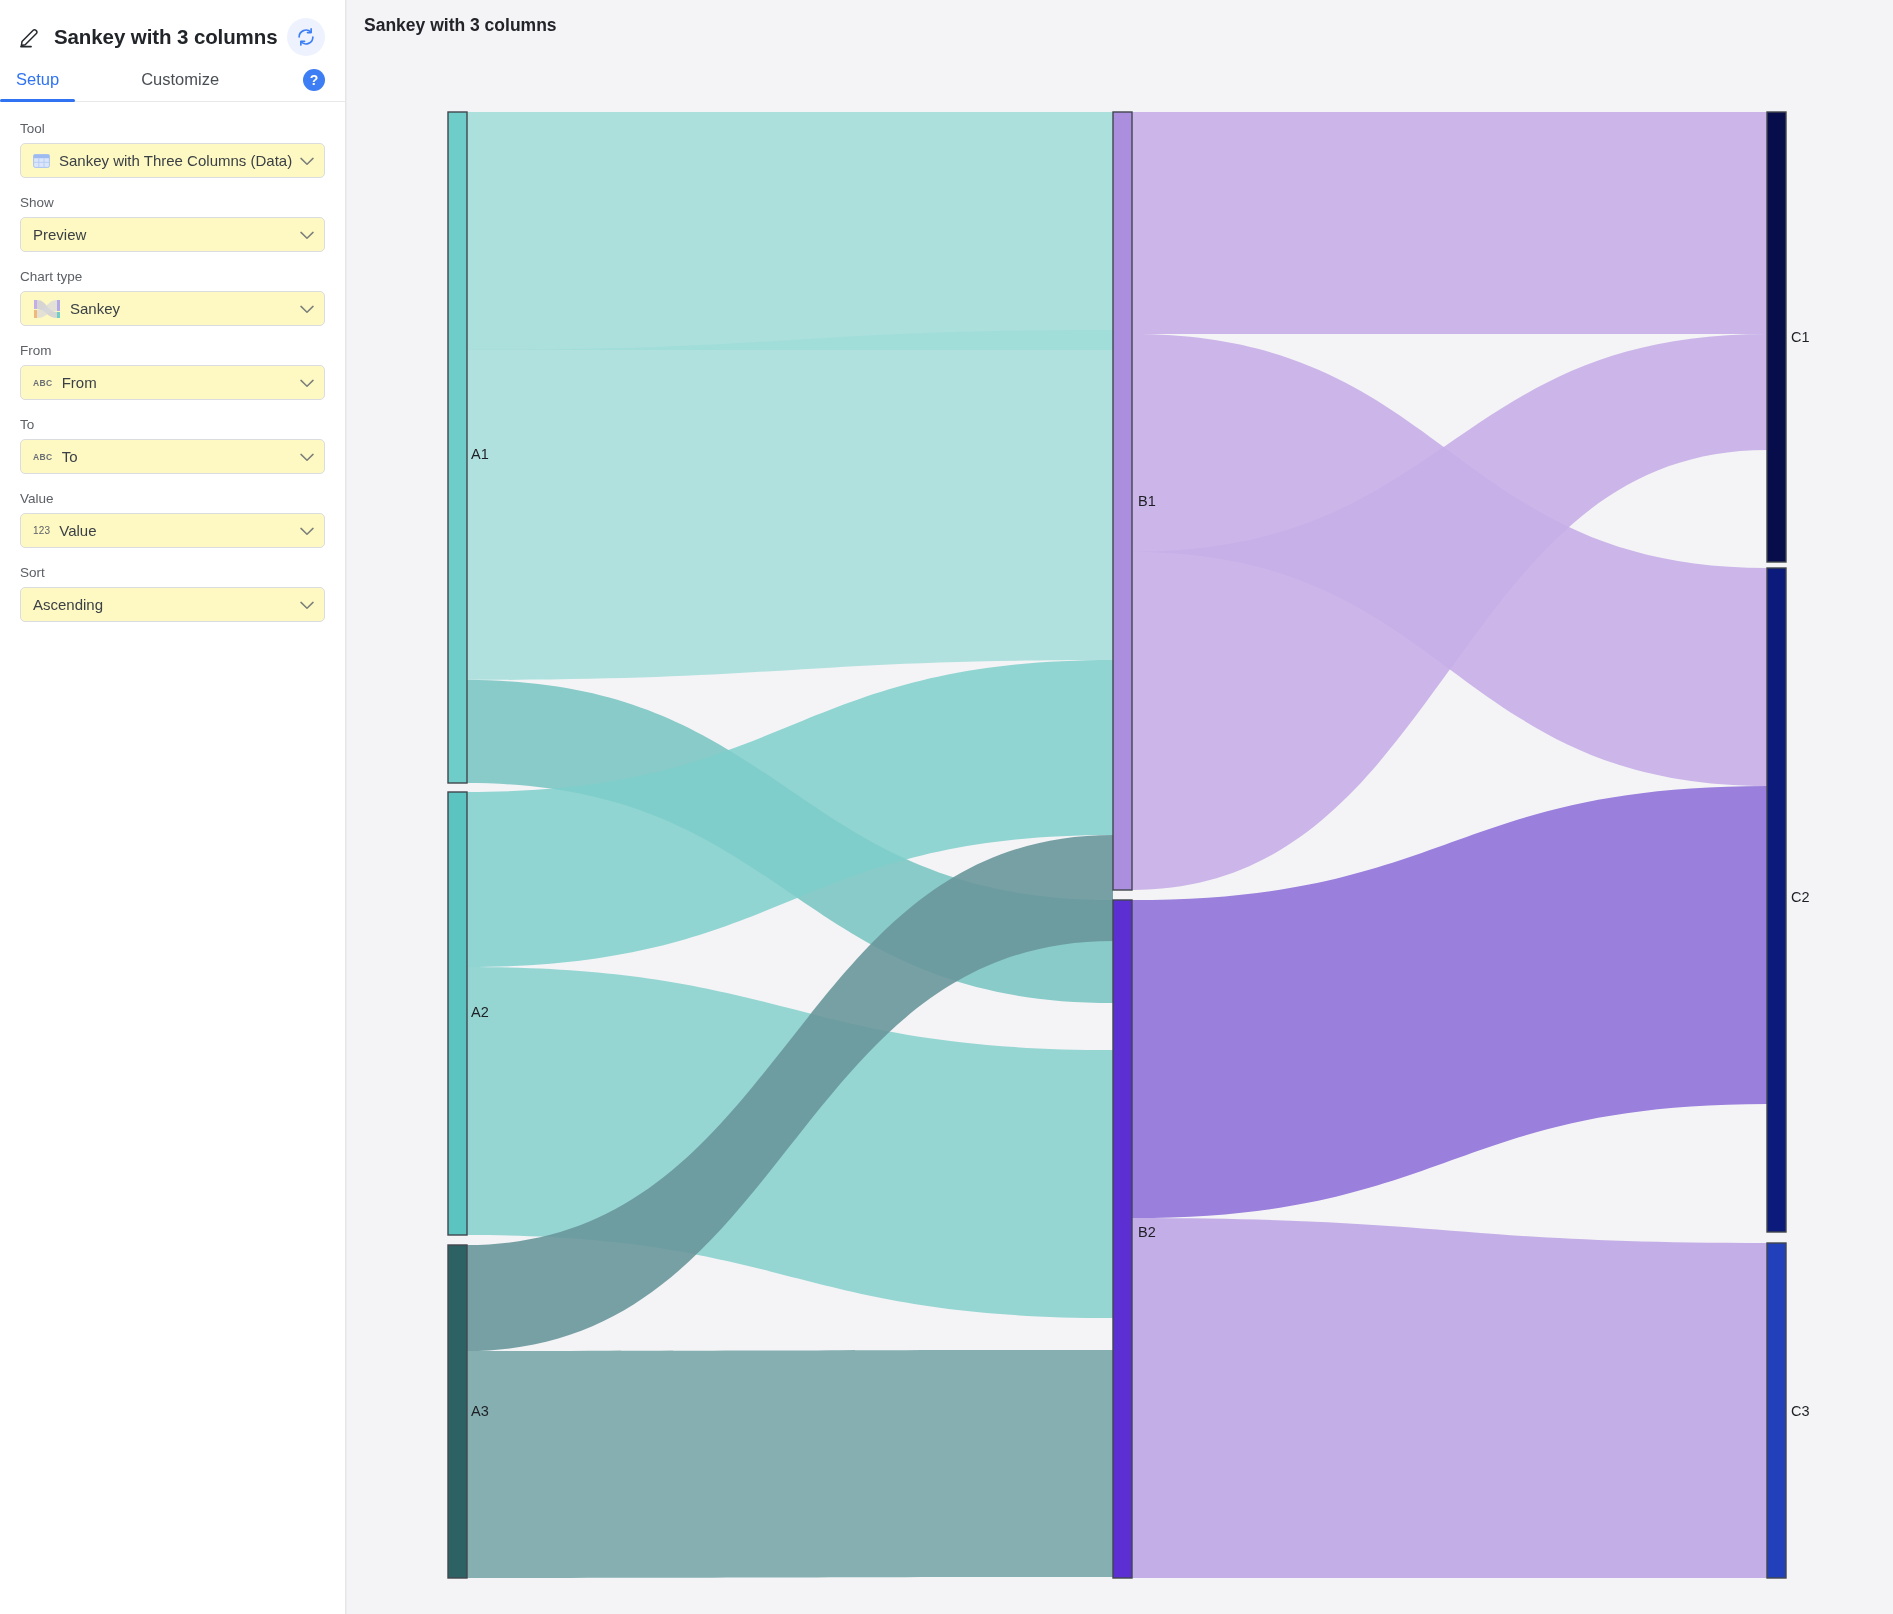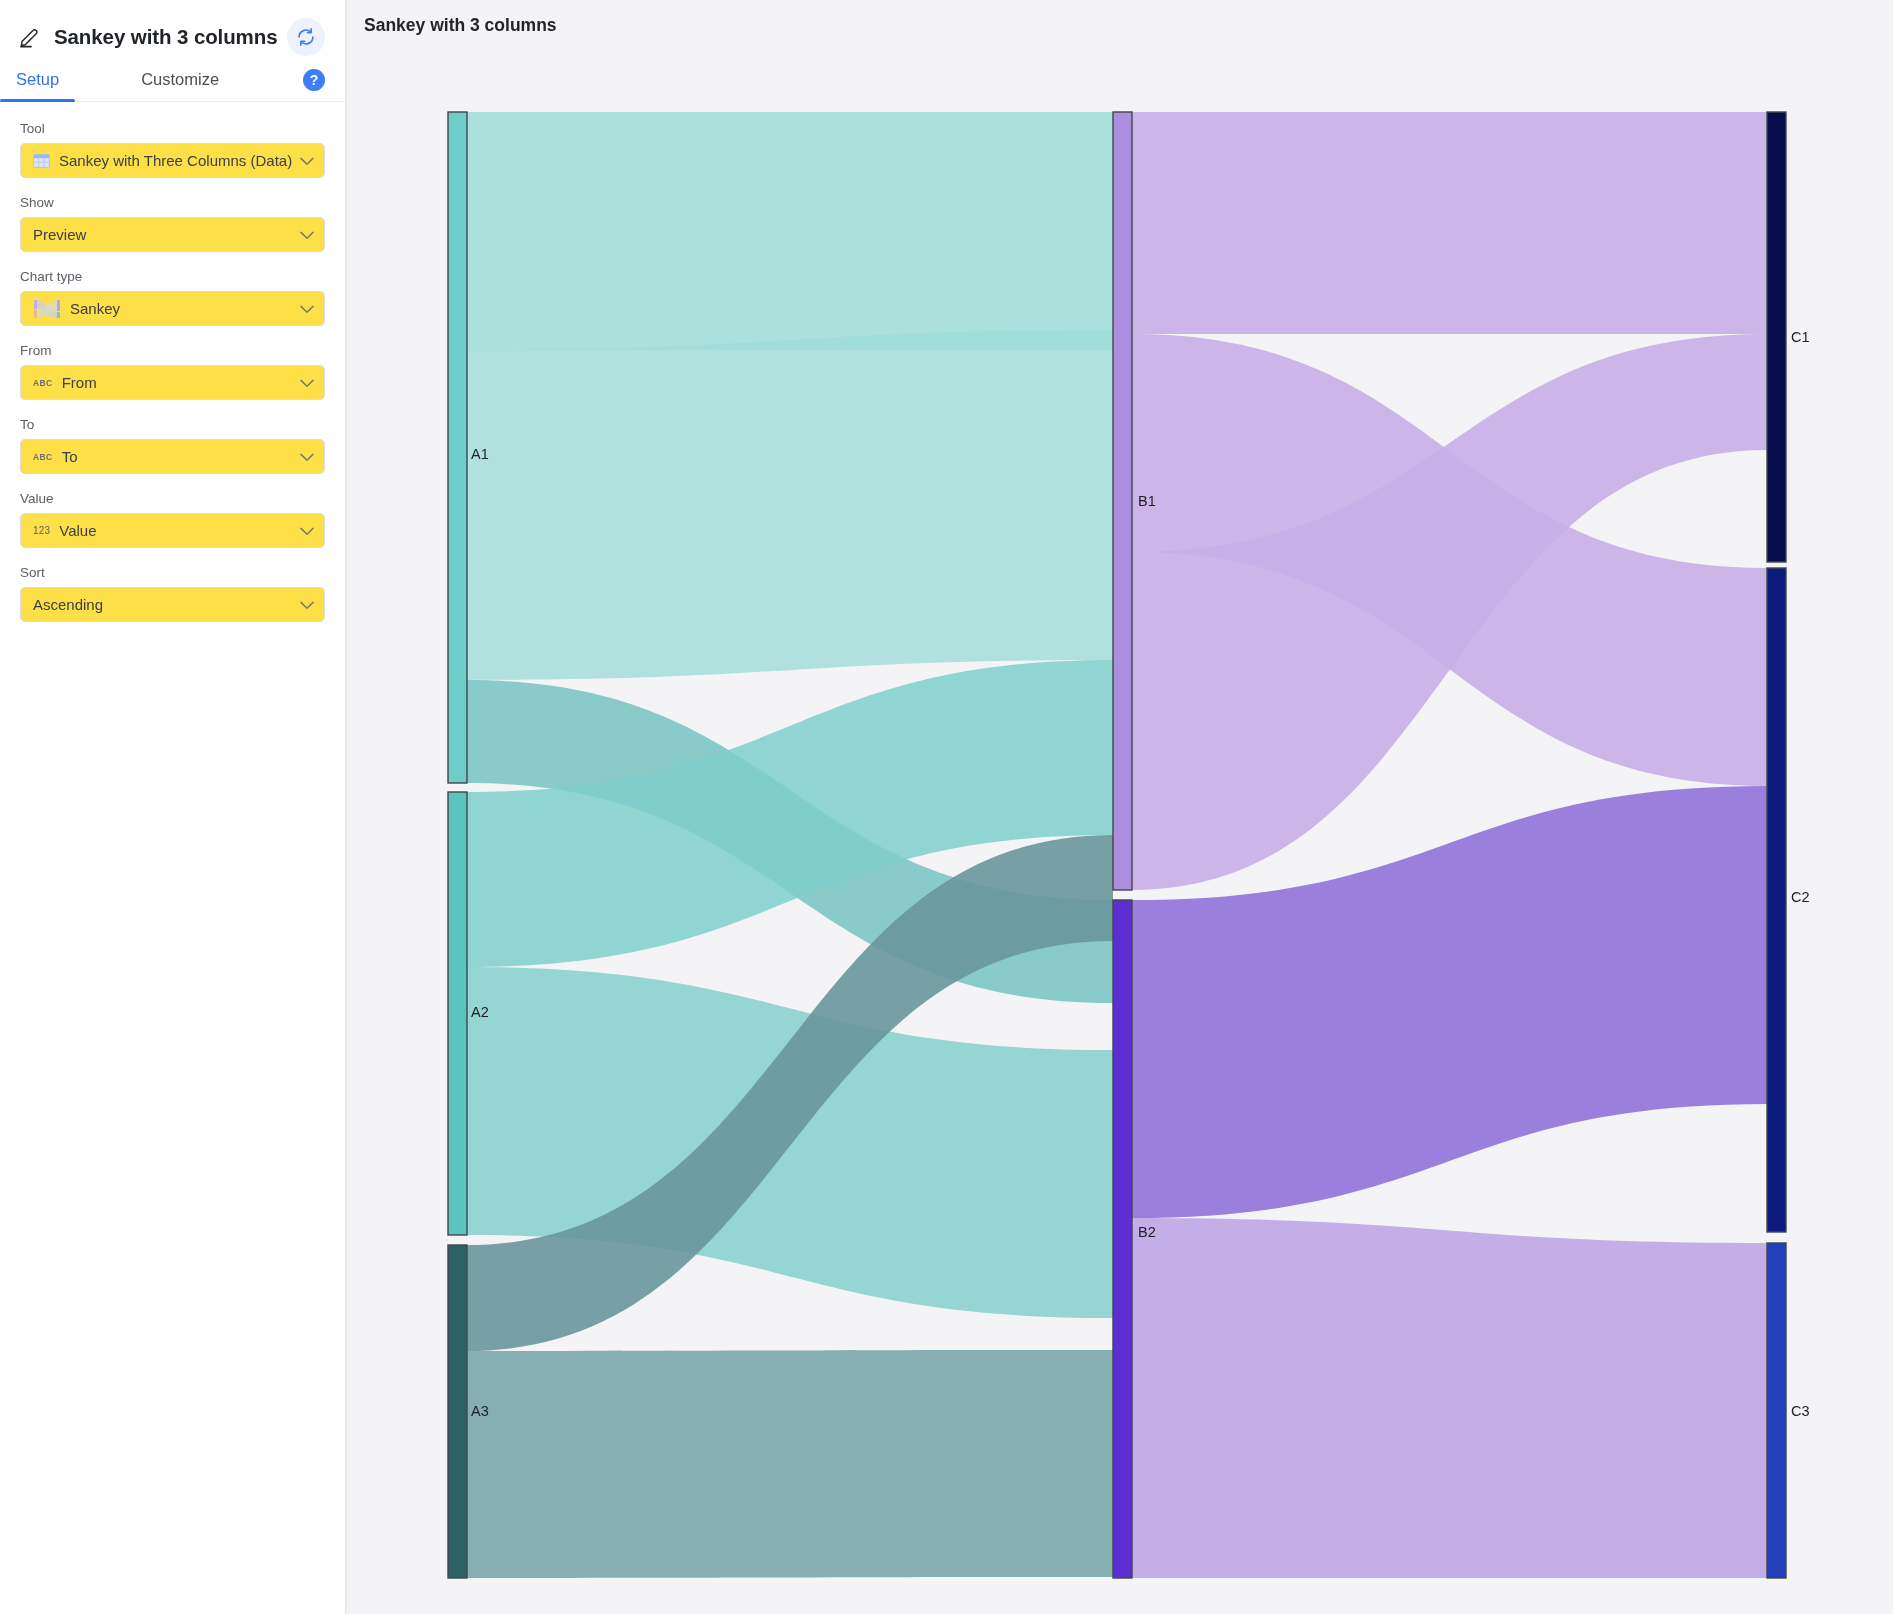--- a/index.html
+++ b/index.html
@@ -118,21 +118,21 @@
   .field-label {
     font-size: 13.5px;
     color: #5c6066;
     margin-bottom: 6px;
     line-height: 17px;
   }
   .select {
     height: 35px;
     border: 1px solid #dadce0;
     border-radius: 5px;
-    background: #fde047;
+    background: #fef9c3;
     display: flex;
     align-items: center;
     padding: 0 10px 0 12px;
     box-sizing: border-box;
     cursor: pointer;
   }
   .select .lead {
     flex: 0 0 auto;
     margin-right: 9px;
     display: flex;

